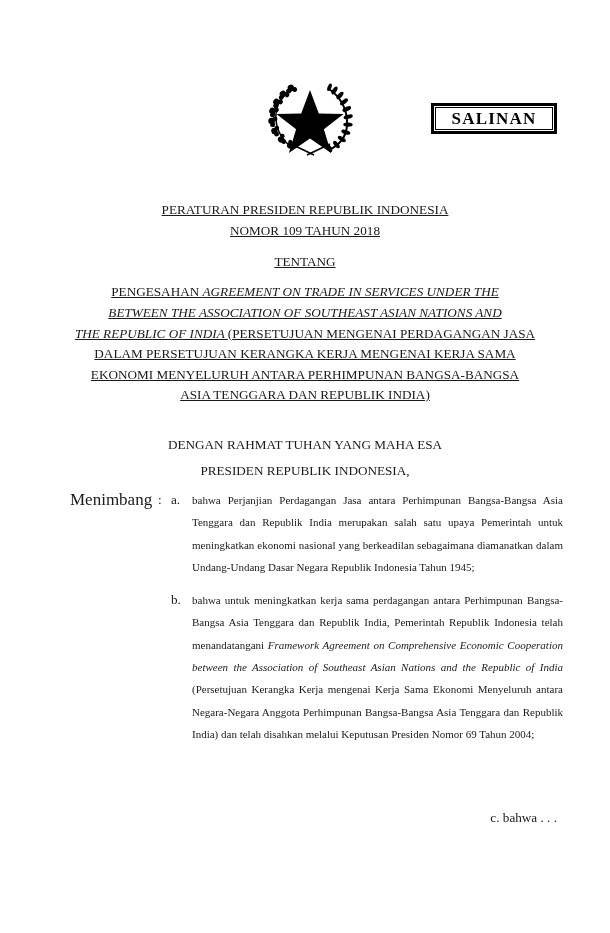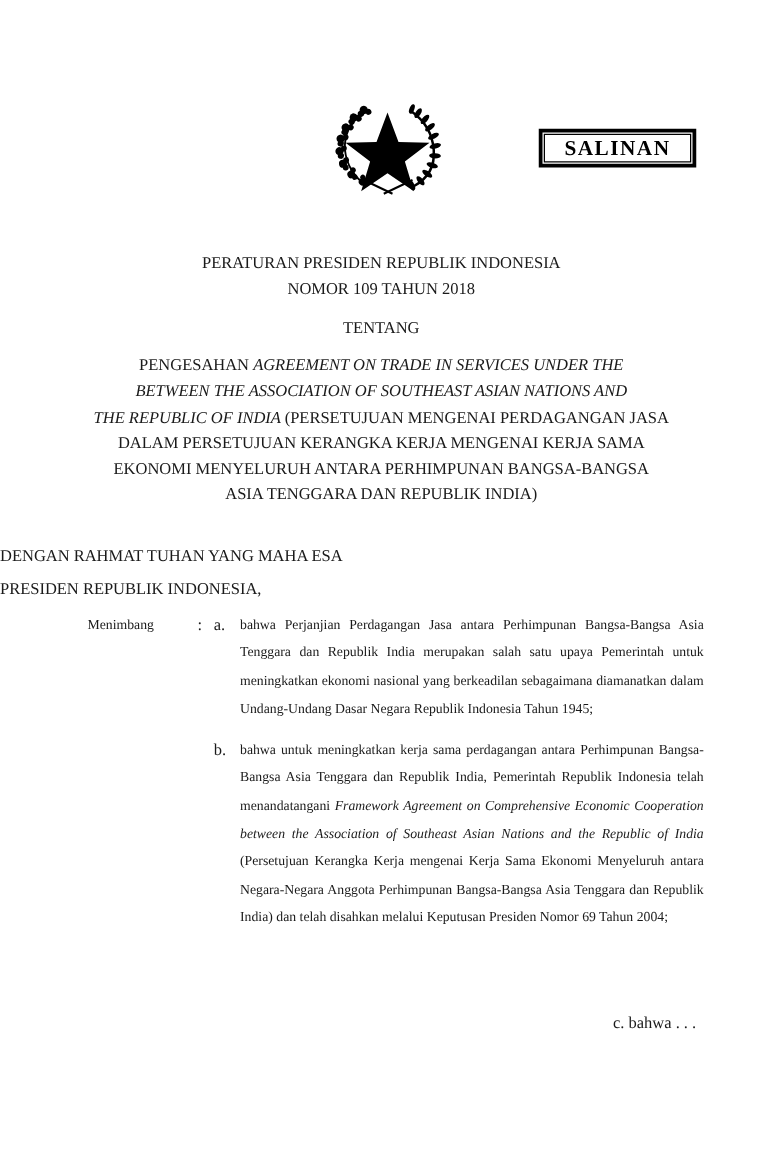--- a/index.html
+++ b/index.html
@@ -85,57 +85,57 @@
   
   .title-block {
     position: absolute;
     left: 0;
     top: 200px;
     width: 610px;
     text-align: center;
     font-size: 13.2px;
     line-height: 20.8px;
   }
-  .title-line { display: block; }
+  .title-line { display: block; text-decoration: underline; }
   .title-gap { height: 10px; }
   .ital { font-style: italic; }
 
   .title-main {
     margin-top: 10px;
     line-height: 20.6px;
   }
 
   
   .enactment {
     position: absolute;
     left: 0;
     top: 432px;
     width: 610px;
-    text-align: left;
+    text-align: center;
     font-size: 13.2px;
     line-height: 26px;
   }
 
   
   .considerations {
     position: absolute;
     left: 0;
     top: 489px;
     width: 610px;
   }
   .cons-row {
     position: relative;
     display: flex;
     align-items: flex-start;
   }
   .cons-label {
     width: 88px;
     margin-left: 70px;
     flex: none;
-    font-size: 11px;
+    font-size: 17px;
     line-height: 22.3px;
   }
   .cons-colon {
     width: 13px;
     flex: none;
     font-size: 13.2px;
     line-height: 22.3px;
   }
   .cons-items {
     flex: 1 1 auto;

